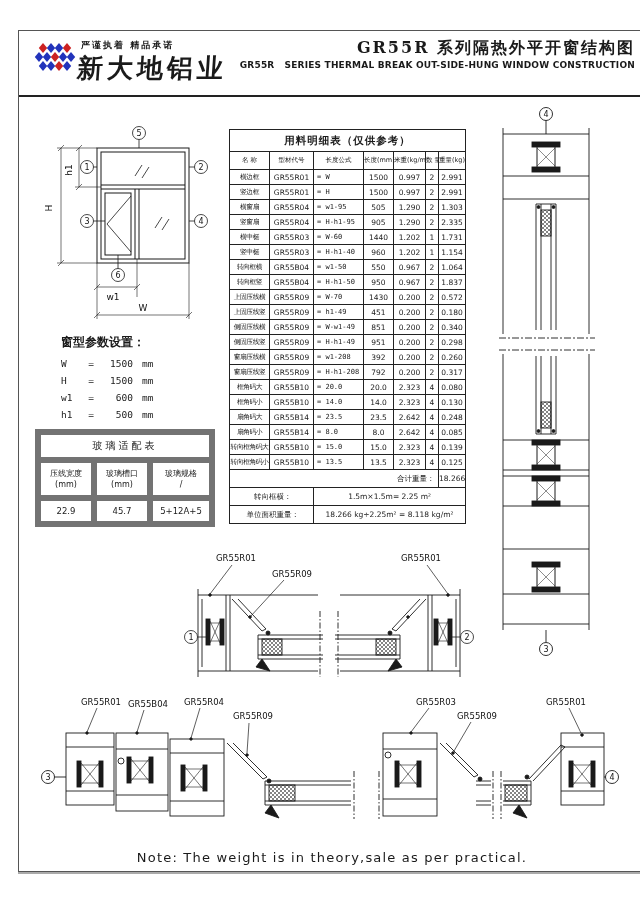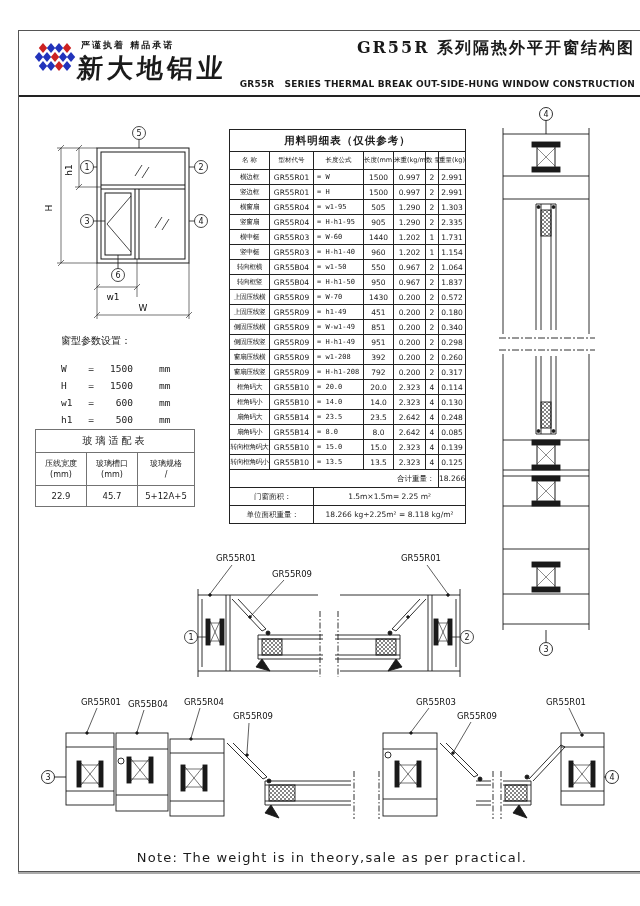--- a/index.html
+++ b/index.html
@@ -5,32 +5,32 @@
   html,body{margin:0;padding:0;}
   body{width:640px;height:906px;background:#fff;font-family:"DejaVu Sans",sans-serif;color:#1a1a1a;position:relative;}
   .frame{position:absolute;left:18px;top:30px;width:602px;height:840px;border:1px solid #555;box-shadow:0 2px 0 #aaa;background:#fff;padding-left:24px;}
   
   .header{position:absolute;left:0;top:0;width:100%;height:66px;border-bottom:2px solid #222;box-sizing:border-box;}
   .logo{position:absolute;left:12px;top:12px;}
   .slogan{position:absolute;left:62px;top:8px;font-size:9px;font-weight:bold;letter-spacing:2px;}
   .company{position:absolute;left:58px;top:20px;font-size:26px;font-weight:bold;font-family:"DejaVu Serif",serif;letter-spacing:4px;transform:skewX(-4deg);}
   .titleblock{position:absolute;right:10px;top:7px;text-align:right;}
   .title-cn{font-size:16px;font-weight:bold;letter-spacing:2px;font-family:"DejaVu Serif",serif;}
-  .title-en{font-size:9px;font-weight:bold;margin-top:20px;white-space:pre;letter-spacing:0.2px;}
+  .title-en{font-size:9px;font-weight:bold;margin-top:1px;white-space:pre;letter-spacing:0.2px;}
   
   .params{position:absolute;left:42px;top:303px;}
-  .p-title{font-size:10px;font-weight:normal;margin-bottom:12px;}
+  .p-title{font-size:12px;font-weight:bold;margin-bottom:4px;}
   .p-row{font-family:"DejaVu Sans Mono",monospace;font-size:9.5px;line-height:17px;}
   .p-row .pl{display:inline-block;width:22px;}
   .p-row .pe{display:inline-block;width:16px;text-align:center;}
   .p-row .pv{display:inline-block;width:34px;text-align:right;}
-  .p-row .pu{display:inline-block;margin-left:26px;}
+  .p-row .pu{display:inline-block;margin-left:9px;}
   
   .glass-tbl{position:absolute;left:16px;top:398px;border-collapse:collapse;}
-  .glass-tbl td,.glass-tbl th{border:1px solid #737373;text-align:center;font-weight:normal;}
+  .glass-tbl td,.glass-tbl th{border:6px solid #737373;text-align:center;font-weight:normal;}
   .glass-tbl .gt-title{font-size:10px;letter-spacing:3px;height:20px;}
   .glass-tbl th{font-size:8px;height:30px;line-height:11px;}
   .glass-tbl td.gv{font-size:8.5px;height:18px;}
   .gcol1{width:48px;}.gcol2{width:48px;}.gcol3{width:54px;}
   
   .mat-tbl{position:absolute;left:210px;top:98px;border-collapse:collapse;table-layout:fixed;width:236px;}
   .mat-tbl td,.mat-tbl th{border:1px solid #222;text-align:center;padding:0;overflow:hidden;white-space:nowrap;}
   .mat-tbl .t-title td{font-size:10.5px;font-weight:bold;height:21px;letter-spacing:1px;}
   .mat-tbl .t-head th{font-size:6.5px;height:17px;font-weight:normal;}
   .mat-tbl .t-row td{font-size:7.5px;height:14px;}
@@ -321,21 +321,21 @@
           <td class="">2</td>
           <td class="">0.317</td>
         </tr>
         <tr class="t-row">
           <td class="cn0">框角码大</td>
           <td class="">GR55B10</td>
           <td class="cf">= 20.0</td>
           <td class="">20.0</td>
           <td class="">2.323</td>
           <td class="">4</td>
-          <td class="">0.114</td>
+          <td class="">0.080</td>
         </tr>
         <tr class="t-row">
           <td class="cn0">框角码小</td>
           <td class="">GR55B10</td>
           <td class="cf">= 14.0</td>
           <td class="">14.0</td>
           <td class="">2.323</td>
           <td class="">4</td>
           <td class="">0.130</td>
         </tr>
@@ -373,21 +373,21 @@
           <td class="">13.5</td>
           <td class="">2.323</td>
           <td class="">4</td>
           <td class="">0.125</td>
         </tr>
         <tr class="t-sum">
           <td colspan="6" class="sum-label">合计重量 :</td>
           <td>18.266</td>
         </tr>
         <tr class="t-sum">
-          <td colspan="2">门窗面积 :</td>
+          <td colspan="2">转向框横 :</td>
           <td colspan="5">1.5m×1.5m= 2.25 m²</td>
         </tr>
         <tr class="t-sum">
           <td colspan="2">单位面积重量 :</td>
           <td colspan="5">18.266 kg÷2.25m² = 8.118 kg/m²</td>
         </tr>
       </tbody>
   </table>
 
   <svg class="abs" style="left:472px;top:73px" width="130" height="575" viewBox="0 0 130 575">

